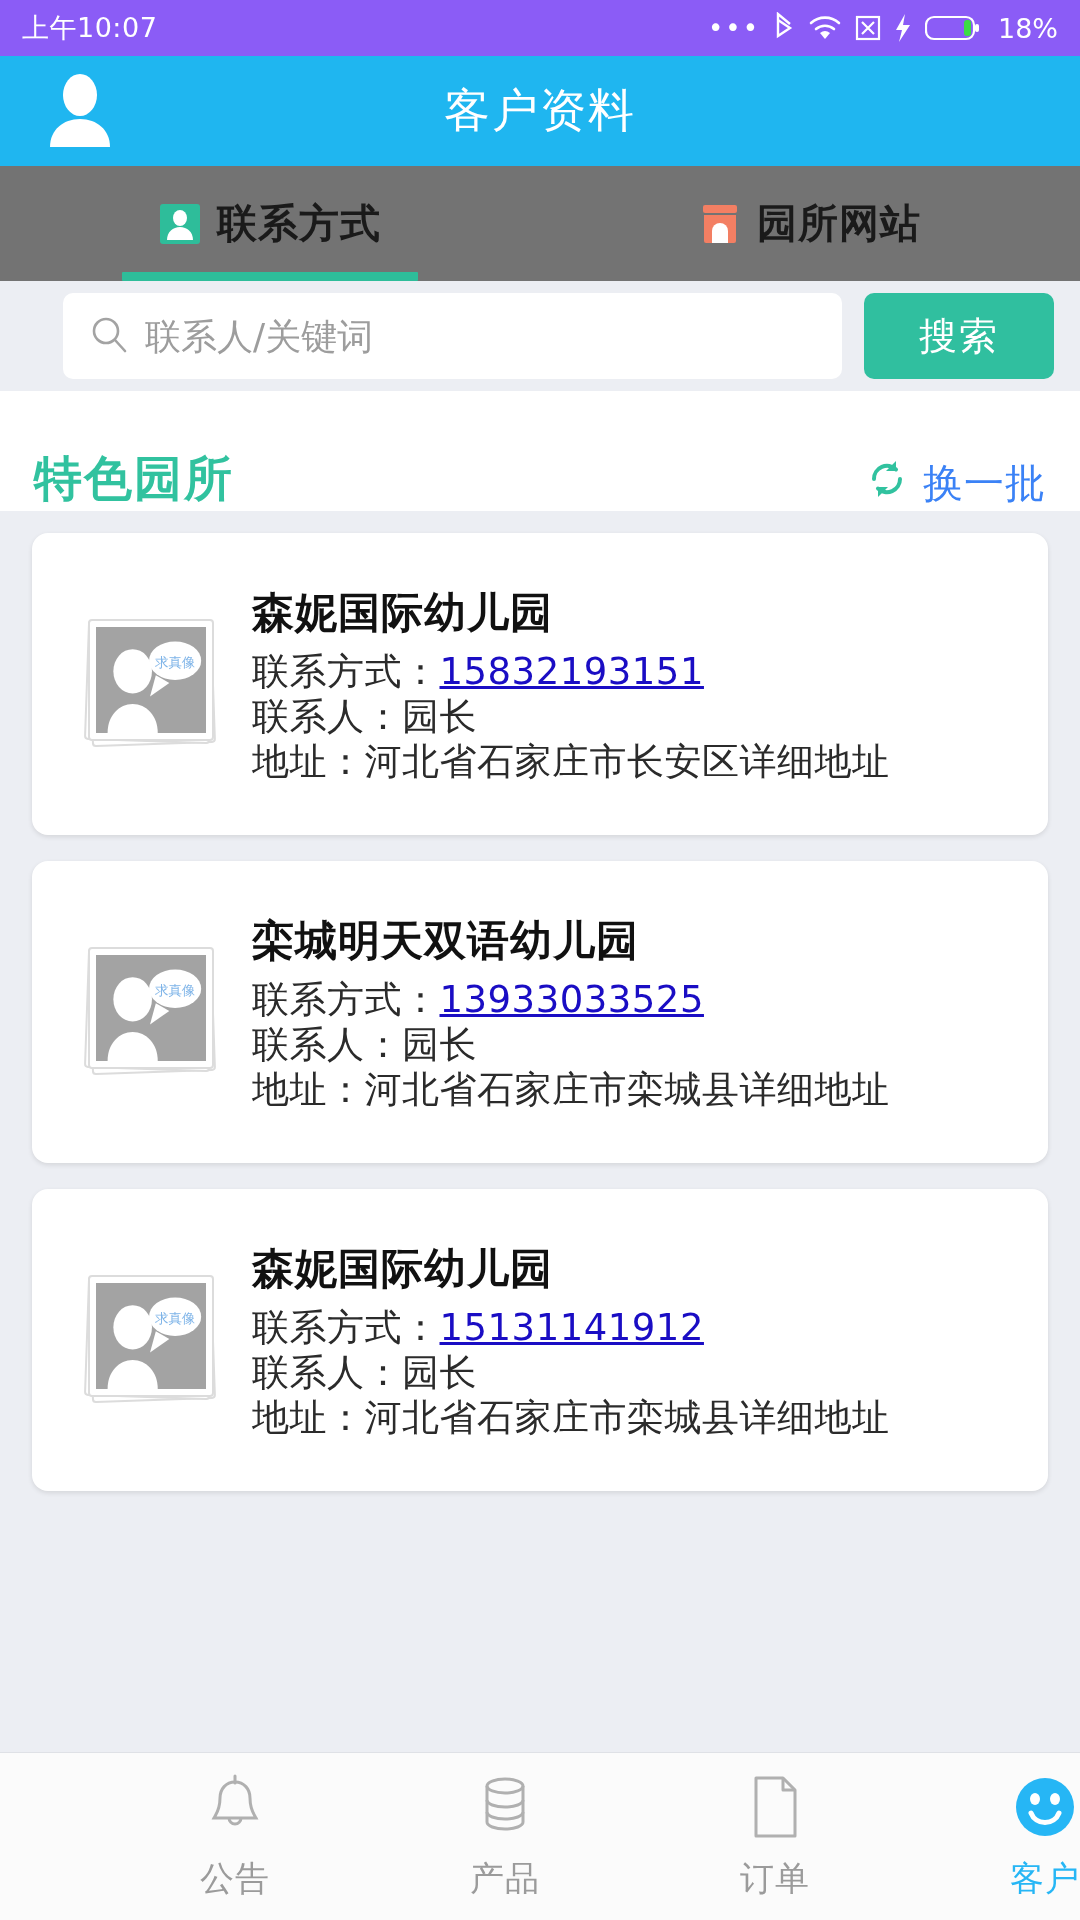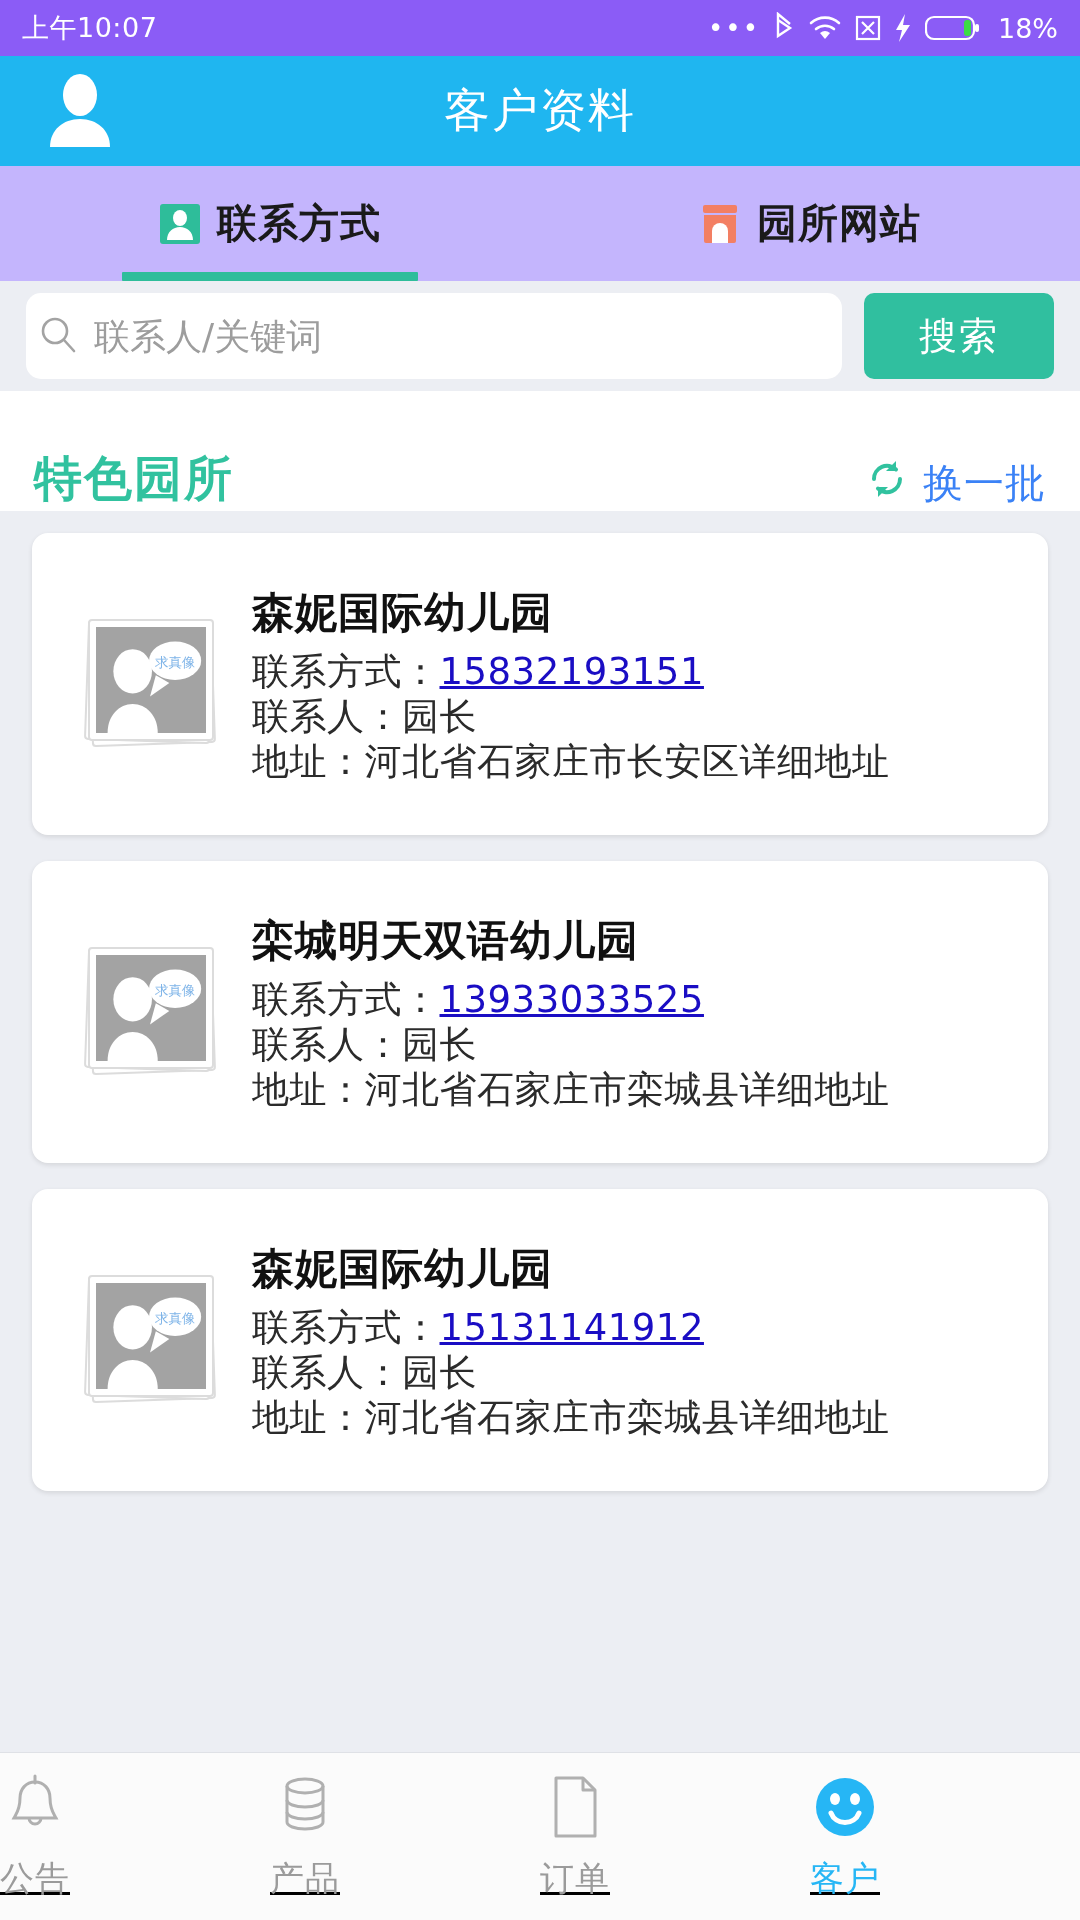--- a/index.html
+++ b/index.html
@@ -28,41 +28,41 @@
     display:flex; align-items:center;
   }
   .header-user{ position:absolute; left:45px; top:50%; transform:translateY(-50%); }
   .header-title{
     width:100%; text-align:center; color:#fff; font-size:46px; font-weight:400;
     letter-spacing:2px;
   }
 
   
   .tabs{
-    flex:0 0 115px; background:#c4b5fd; display:flex; align-items:stretch;
+    flex:0 0 115px; background:#737373; display:flex; align-items:stretch;
   }
   .tab{
     flex:1; display:flex; align-items:center; justify-content:center;
     gap:16px; position:relative;
   }
   .tab-label{ font-size:40px; color:#1a1a1a; font-weight:700; letter-spacing:1px; }
   .tab.active::after{
     content:""; position:absolute; left:50%; transform:translateX(-50%);
     bottom:0; width:296px; height:9px; background:#2ebd9a; border-radius:1px;
   }
   .tab-icon{ width:42px; height:42px; display:block; }
 
   
   .searchbar{
     flex:0 0 110px; background:#eceef3;
     display:flex; align-items:center; gap:22px; padding:0 26px;
   }
   .search-field{
-    flex:1; height:86px; background:#fff; border-radius:15px;
-    display:flex; align-items:center; gap:16px; padding:0 12px;
+    flex:1; height:86px; background:#fff; border-radius:10px;
+    display:flex; align-items:center; gap:16px; padding:0 26px;margin-left:37px;
   }
   .search-input{
     border:0; outline:0; background:transparent; flex:1;
     font-size:36px; color:#9a9a9a; font-family:inherit;
   }
   .search-input::placeholder{ color:#9d9d9d; }
   .search-btn{
     width:190px; height:86px; background:#30bf9f; border:0; border-radius:10px;
     color:#fff; font-size:38px; font-family:inherit; letter-spacing:2px; cursor:pointer;
   }
@@ -102,21 +102,21 @@
   .card-title{ font-size:42px; font-weight:700; color:#111; letter-spacing:1px; margin-bottom:7px; }
   .card-line{ font-size:37px; color:#2b2b2b; line-height:1.17; letter-spacing:.5px; }
   .card-phone{ color:#1a0dc4; text-decoration:underline; cursor:pointer; }
 
   
   .bottomnav{
     flex:0 0 168px; background:#fbfbfb; border-top:1px solid #dfe1e6;
     display:flex; align-items:center;
   }
   .nav-item{
-    flex:1; display:flex; flex-direction:column; align-items:flex-start; gap:14px; cursor:pointer;text-decoration:underline;
+    flex:1; display:flex; flex-direction:column; align-items:flex-end; gap:14px; cursor:pointer;
   }
   .nav-label{ font-size:34px; color:#9b9b9b; letter-spacing:1px; }
   .nav-item.active .nav-label{ color:#26b6f5; }
   .nav-icon{ width:70px; height:70px; display:block; }
 </style>
 </head>
 <body>
 
 <div id="app">
 

